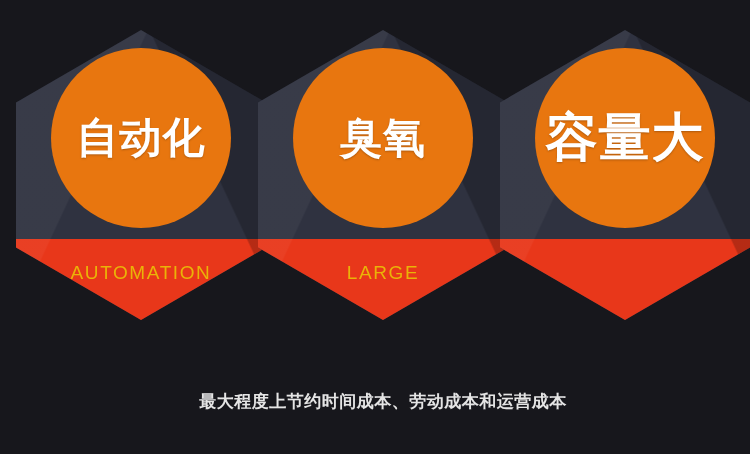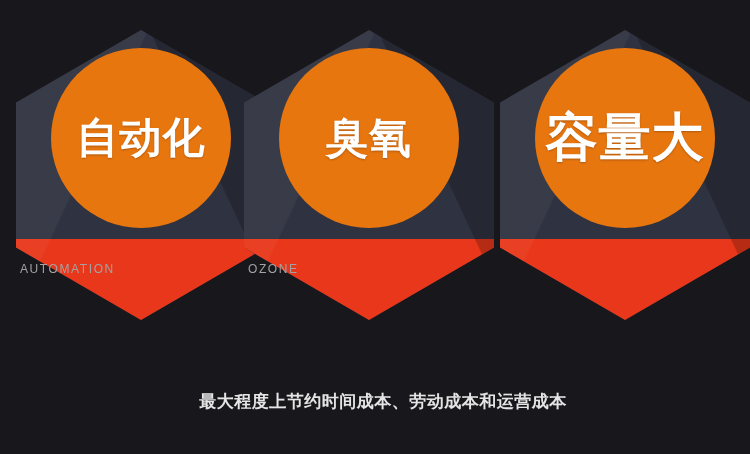--- a/index.html
+++ b/index.html
@@ -19,21 +19,21 @@
   .hexrow {
     position:absolute;
     left:0; top:18px;
     width:750px; height:300px;
   }
   .hexgroup {
     position:absolute;
     width:250px; height:290px;
   }
   .hexgroup.g0 { left:8px;  }
-  .hexgroup.g1 { left:236px; }
+  .hexgroup.g1 { left:250px; }
   .hexgroup.g2 { left:492px; }
 
   
   .hex {
     position:absolute;
     left:0; top:0;
     width:250px; height:290px;
     -webkit-clip-path: polygon(50% 0%, 100% 25%, 100% 75%, 50% 100%, 0% 75%, 0% 25%);
     clip-path: polygon(50% 0%, 100% 25%, 100% 75%, 50% 100%, 0% 75%, 0% 25%);
     background:#2f3240;
@@ -78,22 +78,23 @@
     white-space:nowrap;
     text-shadow:0 1px 2px rgba(0,0,0,0.25);
   }
   .cn.small { font-size:52px; }
 
   .en {
     position:absolute;
     top:228px;
     left:0;
     width:250px;
-    color:#a3a3a3;
-    font-size:12px;
+    text-align:center;
+    color:#eab308;
+    font-size:19px;
     letter-spacing:1.6px;
     white-space:nowrap;
   }
 
   
   .captions {
     position:absolute;
     left:0; top:350px;
     width:750px;
     text-align:center;
@@ -124,21 +125,21 @@
       <div class="en">AUTOMATION</div>
     </div>
 
     <div class="hexgroup g1">
       <div class="hex"></div>
       <div class="hex-red"></div>
       <div class="hex-facet"></div>
       <div class="circle">
         <span class="cn">臭氧</span>
       </div>
-      <div class="en">OZONE</div>
+      <div class="en">LARGE</div>
     </div>
 
     <div class="hexgroup g2">
       <div class="hex"></div>
       <div class="hex-red"></div>
       <div class="hex-facet"></div>
       <div class="circle">
         <span class="cn small">容量大</span>
       </div>
     </div>

